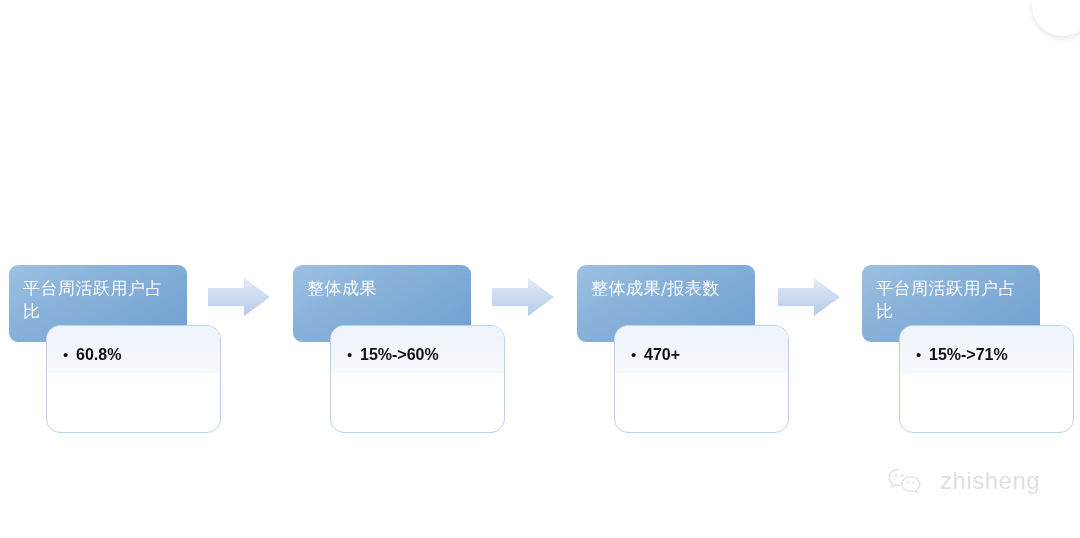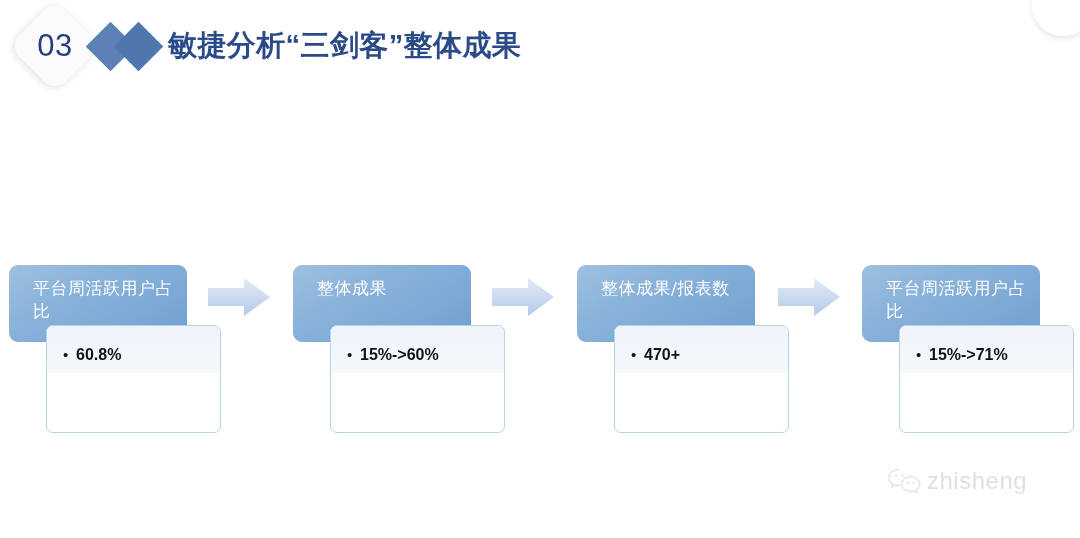--- a/index.html
+++ b/index.html
@@ -107,36 +107,36 @@
   }
   .card-head {
     position: absolute;
     left: 0;
     top: 0;
     width: 178px;
     height: 77px;
     border-radius: 9px;
     background: linear-gradient(150deg, #9dc0e0 0%, #8ab3da 34%, #6f9fd0 100%);
     box-sizing: border-box;
-    padding: 12px 14px 0 24px;
+    padding: 12px 14px 0 14px;
   }
   .card-head-label {
     font-family: "DejaVu Serif", "Liberation Serif", serif;
     font-size: 17px;
     line-height: 23px;
     color: #fdfdfe;
     letter-spacing: 0.5px;
   }
   .card-body {
     position: absolute;
     left: 37px;
     top: 60px;
     width: 175px;
     height: 108px;
-    border-radius: 7px;
+    border-radius: 14px;
     border: 1px solid #b9d3ec;
     background: #ffffff;
     box-sizing: border-box;
     overflow: hidden;
   }
   .card-body::before {
     content: "";
     position: absolute;
     left: 0;
     top: 0;
@@ -186,38 +186,31 @@
     top: 466px;
     display: flex;
     align-items: center;
     opacity: 0.65;
   }
   .wm-icon { width: 38px; height: 30px; }
   .wm-text {
     font-size: 24px;
     color: #cfcfd3;
     letter-spacing: 0.5px;
-    margin-left: 3px;
+    margin-left: 16px;
     font-weight: 400;
   }
 </style>
 </head>
 <body>
 
 <div id="slide">
 
   <div class="corner-arc"></div>
 
-  <div class="header">
-    <div class="num-badge"></div>
-    <div class="num-badge-text">03</div>
-    <div class="diamond diamond-a"></div>
-    <div class="diamond diamond-b"></div>
-    <div class="slide-title">敏捷分析“三剑客”整体成果</div>
-  </div>
 
   <div class="flow">
 
     <div class="card card-1">
       <div class="card-head">
         <div class="card-head-label">平台周活跃用户占比</div>
       </div>
       <div class="card-body">
         <div class="card-bullet"><span class="dot">•</span><span>60.8%</span></div>
       </div>

